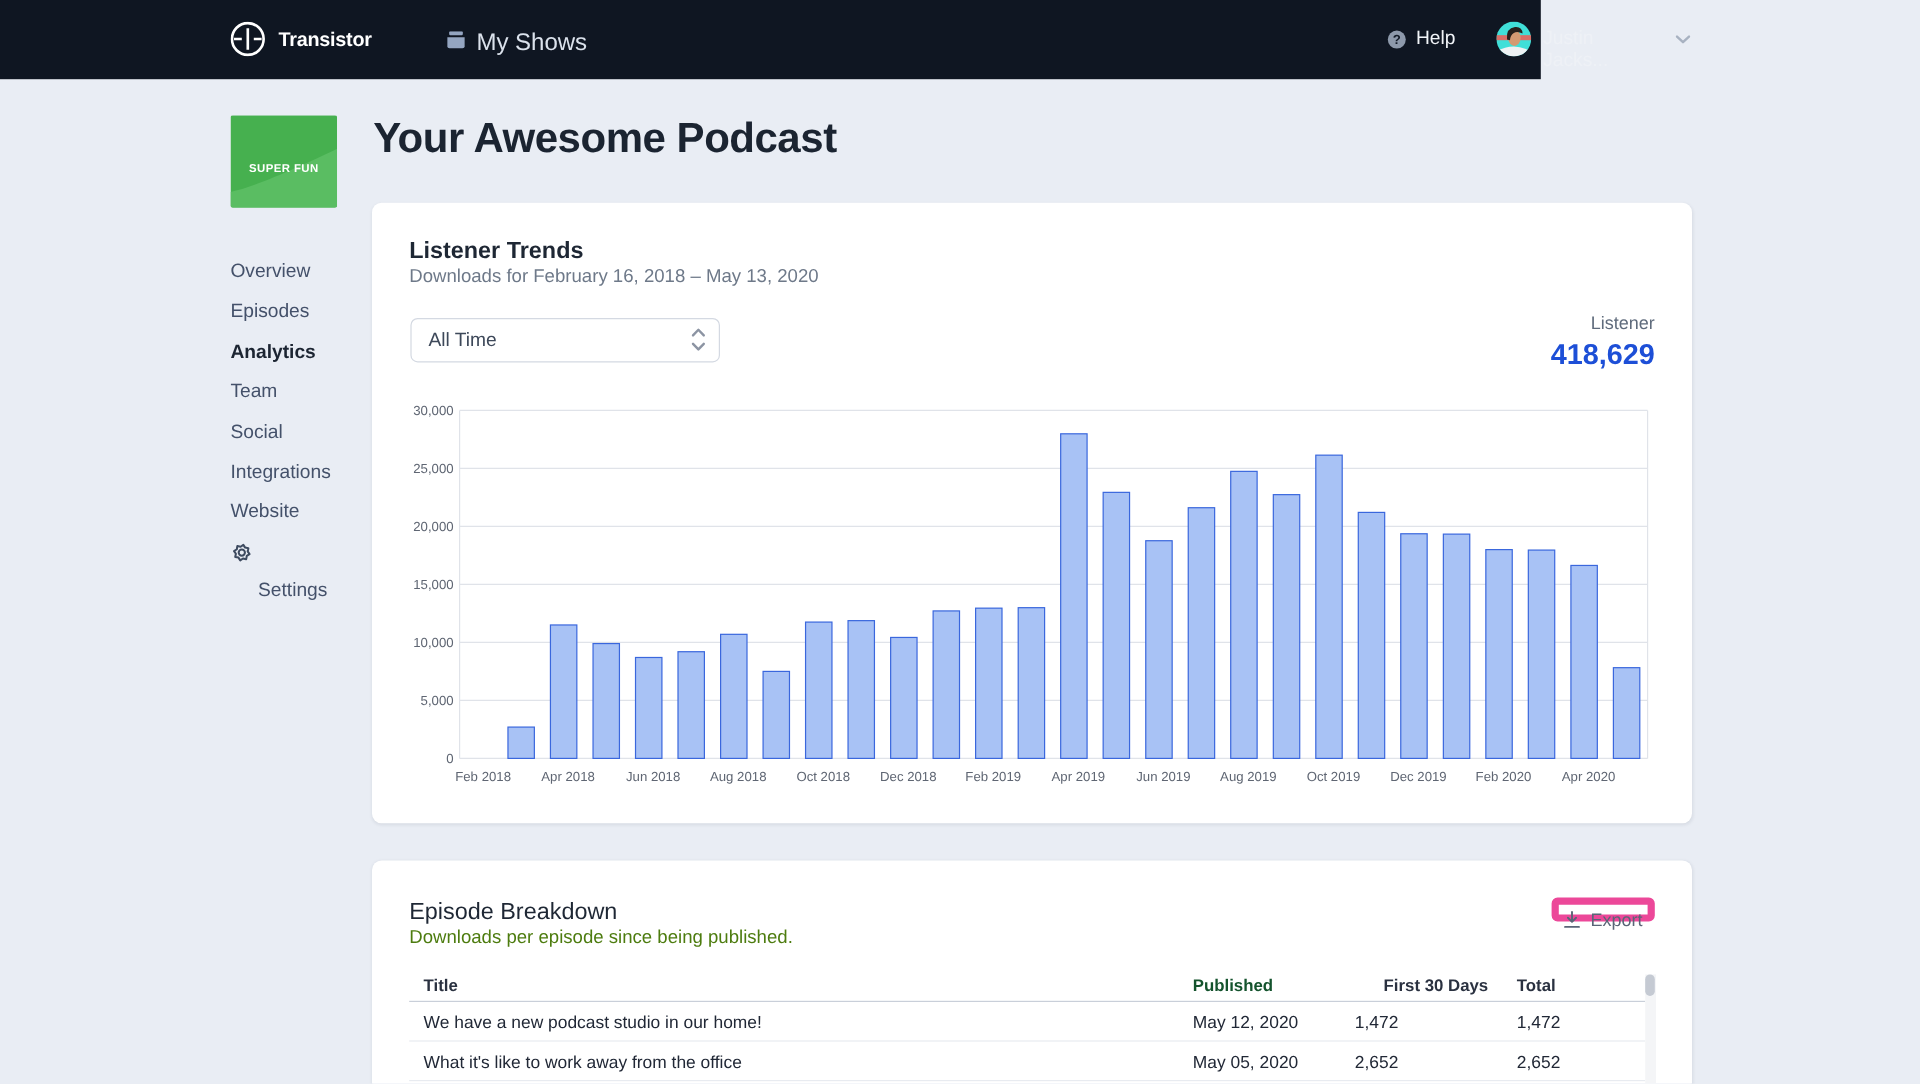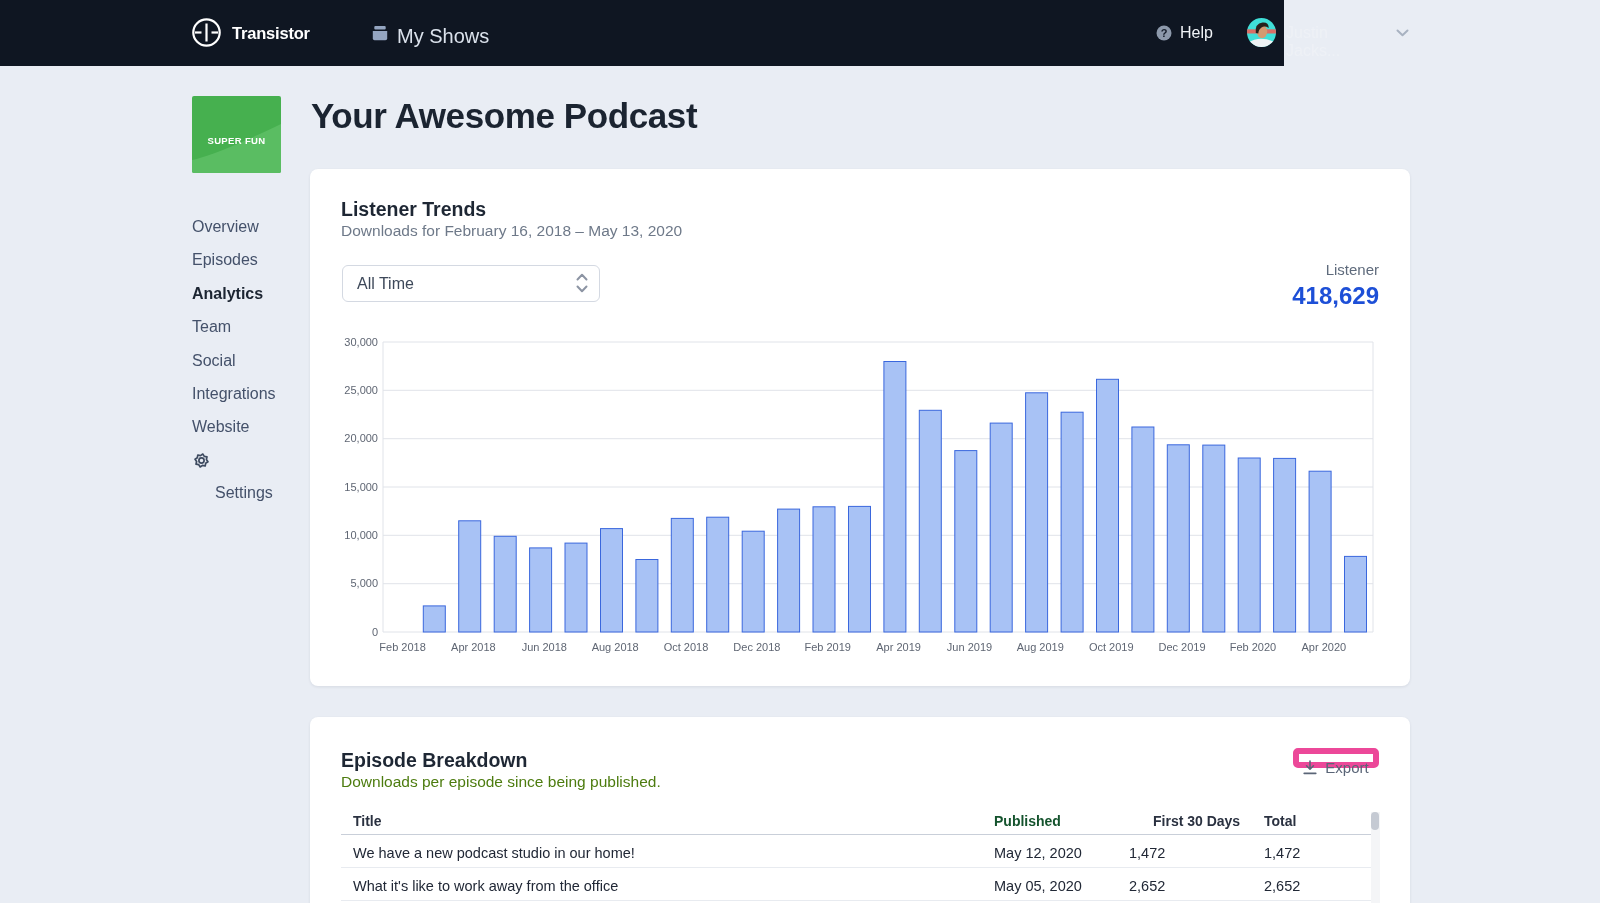--- a/index.html
+++ b/index.html
@@ -137,21 +137,21 @@
     <text x="557.6" y="321.0" text-anchor="middle" font-size="11" fill="#5f6673">Apr 2019</text>
     <text x="628.5" y="321.0" text-anchor="middle" font-size="11" fill="#5f6673">Jun 2019</text>
     <text x="699.3" y="321.0" text-anchor="middle" font-size="11" fill="#5f6673">Aug 2019</text>
     <text x="770.2" y="321.0" text-anchor="middle" font-size="11" fill="#5f6673">Oct 2019</text>
     <text x="841.0" y="321.0" text-anchor="middle" font-size="11" fill="#5f6673">Dec 2019</text>
     <text x="911.9" y="321.0" text-anchor="middle" font-size="11" fill="#5f6673">Feb 2020</text>
     <text x="982.8" y="321.0" text-anchor="middle" font-size="11" fill="#5f6673">Apr 2020</text>
   </svg>
 
 <div class="abs" style="left:310px;top:717px;width:1100px;height:260px;background:#fff;border-radius:8px;box-shadow:0 1px 3px rgba(20,30,60,.09);overflow:hidden;">
-  <div class="abs" style="left:31px;top:32px;font-size:19.5px;font-weight:bold;color:#1e2734;">Episode Breakdown</div>
+  <div class="abs" style="left:31px;top:32px;font-size:19.5px;font-weight:normal;color:#1e2734;">Episode Breakdown</div>
   <div class="abs" style="left:31px;top:56px;font-size:15.5px;color:#4d7c0f;">Downloads per episode since being published.</div>
   <div class="abs" style="left:983px;top:31px;width:86px;height:20px;border:6px solid #ec4899;border-radius:5px;background:#fff;text-align:center;line-height:28px;font-size:15px;color:#5a6577;"><svg width="14" height="15" viewBox="0 0 14 15" style="position:relative;top:2px;margin-right:8px">
         <path d="M7 1 v8 M3.6 5.8 L7 9.2 L10.4 5.8" fill="none" stroke="#5a6577" stroke-width="1.6" stroke-linecap="round" stroke-linejoin="round"></path>
         <line x1="1.2" y1="13.4" x2="12.8" y2="13.4" stroke="#5a6577" stroke-width="1.6" stroke-linecap="round"></line>
       </svg>Export</div>
 
   <div class="abs" style="left:43px;top:96px;font-size:14px;font-weight:bold;color:#2a3140;">Title</div>
   <div class="abs" style="left:684px;top:96px;font-size:14px;font-weight:bold;color:#14532d;">Published</div>
   <div class="abs" style="left:819px;top:96px;font-size:14px;font-weight:bold;color:#2a3140;padding-left:24px;">First 30 Days</div>
   <div class="abs" style="left:954px;top:96px;font-size:14px;font-weight:bold;color:#2a3140;">Total</div>

